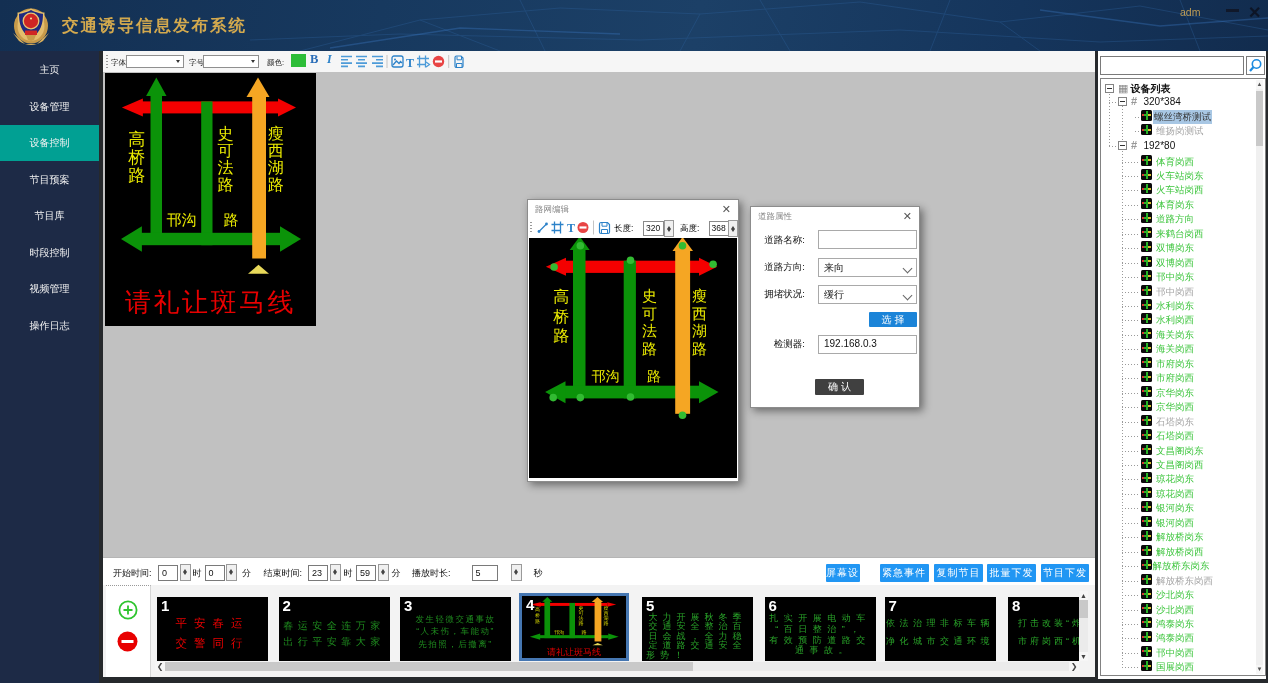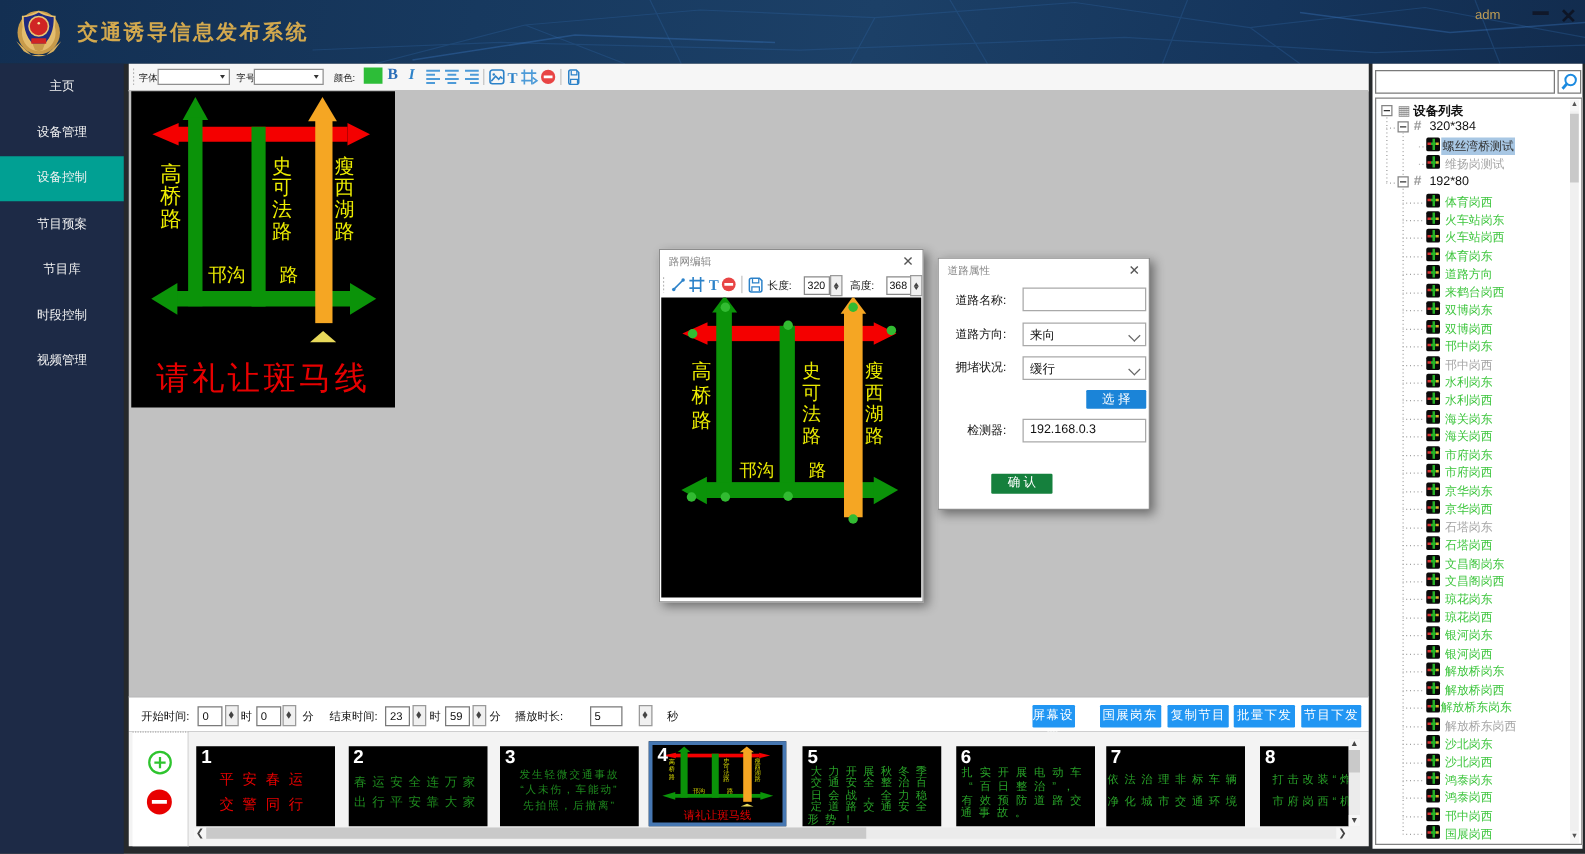--- a/index.html
+++ b/index.html
@@ -105,20 +105,21 @@
 </div>
 
 <div id="sidebar" class="abs">
   <div class="mi" style="top:37.5px">设备管理</div>
   <div class="mi" style="top:1px">主页</div>
   <div class="mi act" style="top:74px">设备控制</div>
   <div class="mi" style="top:110.5px">节目预案</div>
   <div class="mi" style="top:147px">节目库</div>
   <div class="mi" style="top:220px">视频管理</div>
   <div class="mi" style="top:183.5px">时段控制</div>
+  <div class="mi" style="top:256.5px">操作日志</div>
 </div>
 
 <div id="toolbar" class="abs">
   <div class="abs" style="left:3px;top:3px;width:2px;height:14px;background-image:radial-gradient(circle,#9a9a9a 35%,transparent 40%);background-size:2px 3px;"></div>
   <div class="lbl" style="left:8px">字体:</div>
   <div class="combo" style="left:23px;width:56px"></div>
   <div class="lbl" style="left:86px">字号:</div>
   <div class="combo" style="left:100px;width:54px"></div>
   <div class="lbl" style="left:164px">颜色:</div>
   <div class="abs" style="left:187.5px;top:3px;width:15px;height:13px;background:#2dbd38;"></div>
@@ -266,21 +267,21 @@
   <div class="dclose">✕</div>
   <div class="frow" style="right:114px;top:27px">道路名称:</div>
   <div class="finput" style="top:23px"></div>
   <div class="frow" style="right:114px;top:54px">道路方向:</div>
   <div class="finput fsel" style="top:51px">来向</div>
   <div class="frow" style="right:114px;top:81px">拥堵状况:</div>
   <div class="finput fsel" style="top:78px">缓行</div>
   <div class="bluebtn" style="left:118px;top:105px;width:48px;height:15px;line-height:15px;background:#1b84d8">选 择</div>
   <div class="frow" style="right:114px;top:131px">检测器:</div>
   <div class="finput" style="top:128px">192.168.0.3</div>
-  <div class="bluebtn" style="left:42px;top:172px;width:49px;height:16px;line-height:16px;background:#15803d">确 认</div>
+  <div class="bluebtn" style="left:64px;top:172px;width:49px;height:16px;line-height:16px;background:#404040">确 认</div>
 </div>
 
 <div id="ctrlbar" class="abs">
   <div class="lbl" style="left:10px">开始时间:</div>
   <div class="nfield" style="left:55px;width:15px">0</div>
   <div class="updn" style="left:77px"></div>
   <div class="lbl" style="left:89.5px">时</div>
   <div class="nfield" style="left:101.5px;width:15px">0</div>
   <div class="updn" style="left:123px"></div>
   <div class="lbl" style="left:139px">分</div>
@@ -289,21 +290,21 @@
   <div class="updn" style="left:227px"></div>
   <div class="lbl" style="left:240.5px">时</div>
   <div class="nfield" style="left:253px;width:15px">59</div>
   <div class="updn" style="left:275px"></div>
   <div class="lbl" style="left:288.5px">分</div>
   <div class="lbl" style="left:309px">播放时长:</div>
   <div class="nfield" style="left:368.5px;width:21px">5</div>
   <div class="updn" style="left:408px"></div>
   <div class="lbl" style="left:430.5px">秒</div>
   <div class="bluebtn" style="left:722.5px">屏幕设置</div>
-  <div class="bluebtn" style="left:776.5px;width:49px">国展岗东</div>
+  <div class="bluebtn" style="left:776.5px;width:49px">紧急事件</div>
   <div class="bluebtn" style="left:831px;width:49px">复制节目</div>
   <div class="bluebtn" style="left:884px;width:49px">批量下发</div>
   <div class="bluebtn" style="left:938px;width:48px">节目下发</div>
 </div>
 
 <div id="thumbpanel" class="abs">
   <div id="gutter" class="abs"></div>
   <svg class="abs" style="left:15px;top:15px" width="20" height="20" viewBox="0 0 20 20">
     <circle cx="10" cy="10" r="8.6" fill="none" stroke="#2ec42e" stroke-width="1.8"></circle>
     <path d="M10 5.5 V14.5 M5.5 10 H14.5" stroke="#2ec42e" stroke-width="1.8"></path>
@@ -369,21 +370,21 @@
     <div class="tl" style="top:23px;font-size:9px;letter-spacing:5px;color:#28a228">交通安全整治百</div>
     <div class="tl" style="top:32.5px;font-size:9px;letter-spacing:5px;color:#28a228">日会战，全力稳</div>
     <div class="tl" style="top:42px;font-size:9px;letter-spacing:5px;color:#28a228">定道路交通安全</div>
     <div class="tl" style="top:51.5px;font-size:9px;letter-spacing:5px;color:#28a228;text-align:left;padding-left:4px">形势！</div>
   </div>
   <div class="thumb" style="left:661.5px">
     <div class="tnum">6</div>
     <div class="tl" style="top:15px;font-size:9px;letter-spacing:5.5px;color:#28a228">扎实开展电动车</div>
     <div class="tl" style="top:25.8px;font-size:9px;letter-spacing:5.5px;color:#28a228">“百日整治”，</div>
     <div class="tl" style="top:36.6px;font-size:9px;letter-spacing:5.5px;color:#28a228">有效预防道路交</div>
-    <div class="tl" style="top:47.4px;font-size:9px;letter-spacing:5.5px;color:#28a228;text-align:left;padding-left:4px">通事故。</div>
+    <div class="tl" style="top:47.4px;font-size:9px;letter-spacing:5.5px;color:#28a228;text-align:center;padding-left:4px">通事故。</div>
   </div>
   <div class="thumb" style="left:781.5px">
     <div class="tnum">7</div>
     <div class="tl" style="top:20px;font-size:9px;letter-spacing:4.5px;color:#28a228">依法治理非标车辆</div>
     <div class="tl" style="top:38px;font-size:9px;letter-spacing:4.5px;color:#28a228">净化城市交通环境</div>
   </div>
   <div class="thumb" style="left:905px;width:71px">
     <div class="tnum">8</div>
     <div class="tl" style="top:20px;font-size:9px;letter-spacing:3px;color:#28a228;text-align:left;padding-left:10px">打击改装“炸</div>
     <div class="tl" style="top:38px;font-size:9px;letter-spacing:3px;color:#28a228;text-align:left;padding-left:10px">市府岗西“机</div>

